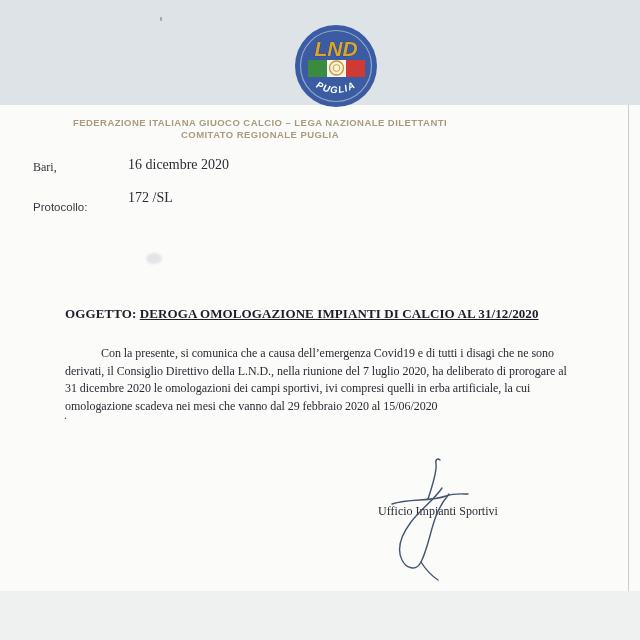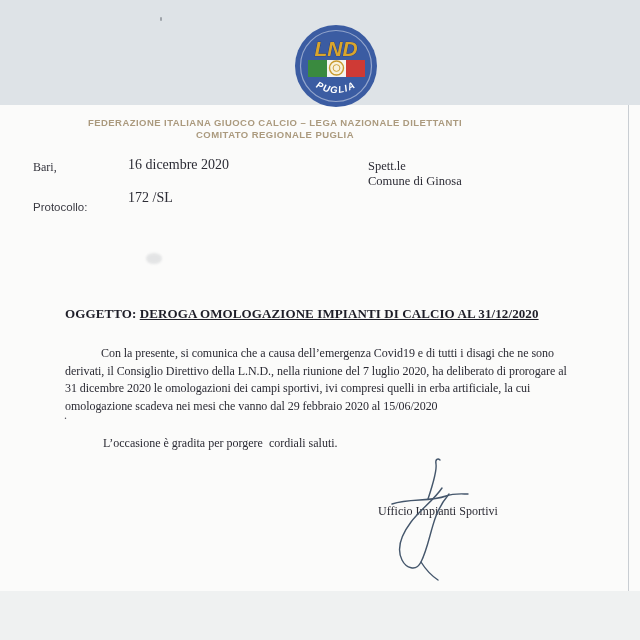--- a/index.html
+++ b/index.html
@@ -24,21 +24,21 @@
   .bottom-band{
     position:absolute;left:0;top:591px;width:640px;height:49px;
     background:#eff1f1;
   }
 
   
   .logo-wrap{position:absolute;left:293px;top:23px;width:86px;height:86px;}
 
   
   .letterhead{
-    position:absolute;left:15px;top:117px;width:520px;
+    position:absolute;left:0;top:117px;width:520px;
     text-align:center;
     font-family:"Liberation Sans", sans-serif;
     font-weight:bold;
     font-size:9.5px;letter-spacing:.45px;
     color:#ab9a7e;
     line-height:12px;
   }
 
   .abs{position:absolute;margin-left:8px;}
   .serif{font-family:"Liberation Serif", serif;}
@@ -115,37 +115,32 @@
   <div class="letterhead">
     <div>FEDERAZIONE ITALIANA GIUOCO CALCIO – LEGA NAZIONALE DILETTANTI</div>
     <div>COMITATO REGIONALE PUGLIA</div>
   </div>
 
   <div class="abs serif city">Bari,</div>
   <div class="abs serif date">16 dicembre 2020</div>
   <div class="abs serif protocol-value">172 /SL</div>
   <div class="abs sans protocol-label">Protocollo:</div>
 
-  <div class="abs serif recipient">
-    <div>Spett.le</div>
-    <div>Comune di Ginosa</div>
-  </div>
 
   <div class="abs serif subject"><span>OGGETTO: </span><span class="u">DEROGA OMOLOGAZIONE IMPIANTI DI CALCIO AL 31/12/2020</span></div>
 
   <div class="abs serif body-par">
     <div class="line indent">Con la presente, si comunica che a causa dell’emergenza Covid19 e di tutti i disagi che ne sono</div>
     <div class="line">derivati, il Consiglio Direttivo della L.N.D., nella riunione del 7 luglio 2020, ha deliberato di prorogare al</div>
     <div class="line">31 dicembre 2020 le omologazioni dei campi sportivi, ivi compresi quelli in erba artificiale, la cui</div>
     <div class="line">omologazione scadeva nei mesi che vanno dal 29 febbraio 2020 al 15/06/2020</div>
   </div>
 
   <div class="abs serif stray-dot">.</div>
 
-  <div class="abs serif closing">L’occasione è gradita per porgere  cordiali saluti.</div>
 
   <div class="abs serif sig-block">
     <div>Ufficio Impianti Sportivi</div>
   </div>
 
   <div class="sig-scrawl">
     <svg width="120" height="136" viewBox="0 0 120 136">
       <g fill="none" stroke="#44566b" stroke-width="1.4" stroke-linecap="round">
 
         <path d="M 62 12 C 60 10, 57 11, 58 16 C 59 22, 55 36, 50 51"></path>

